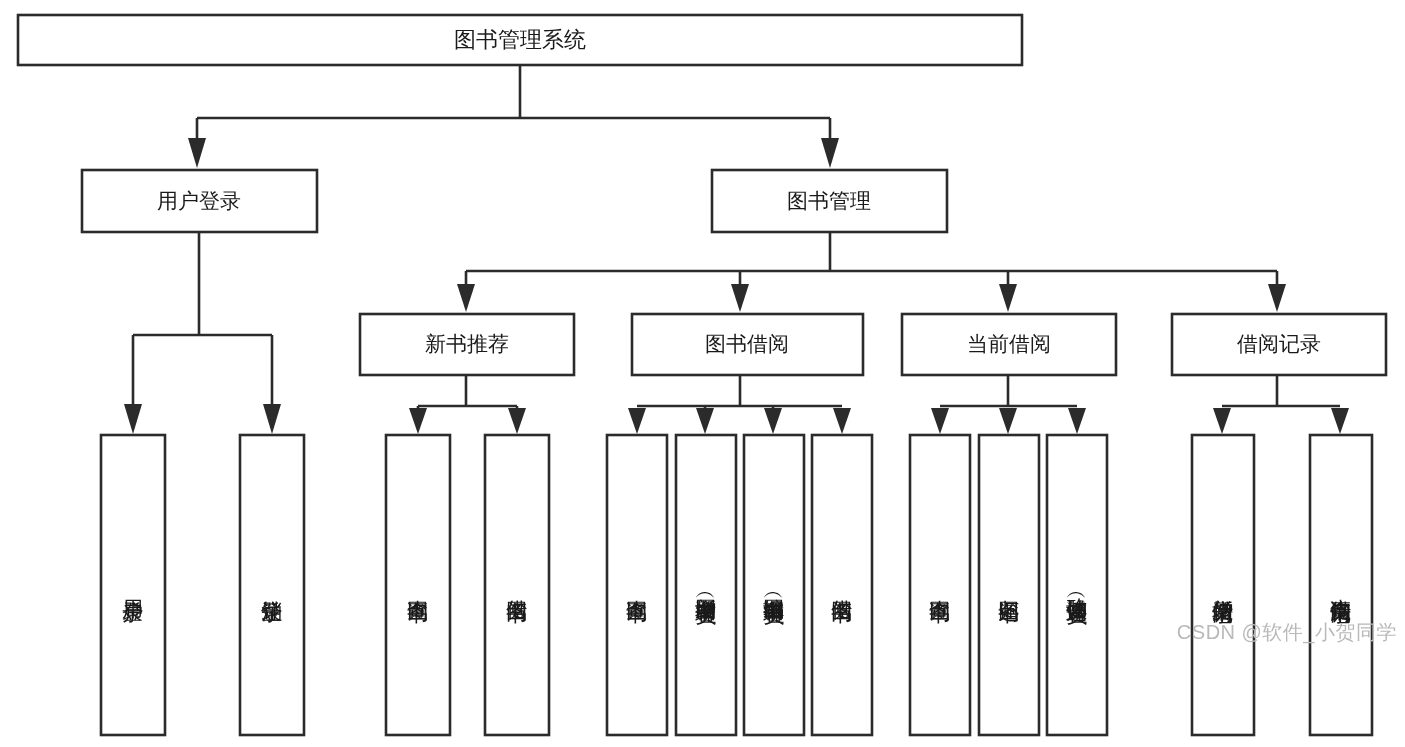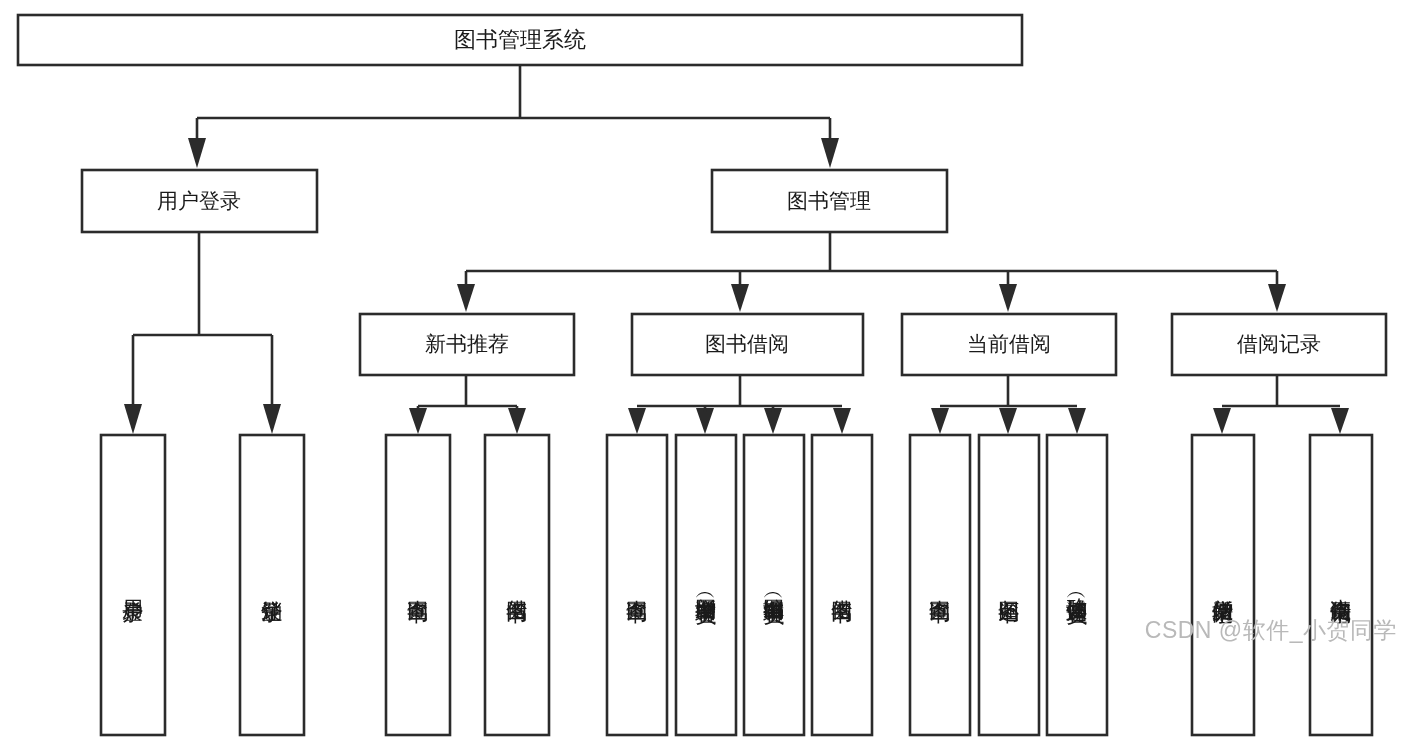--- a/index.html
+++ b/index.html
@@ -65,21 +65,21 @@
     align-items: center;
     justify-content: center;
     white-space: nowrap;
     pointer-events: none;
   }
   .watermark {
     position: absolute;
     right: 8px;
     bottom: 6px;
     font-family: "Liberation Sans", "DejaVu Sans", sans-serif;
-    font-size: 23px;
+    font-size: 20px;
     color: #b9b9b9;
     white-space: nowrap;
     letter-spacing: 0.5px;
   }
 </style>
 </head>
 <body>
 
 <div id="diagram-root">
 

